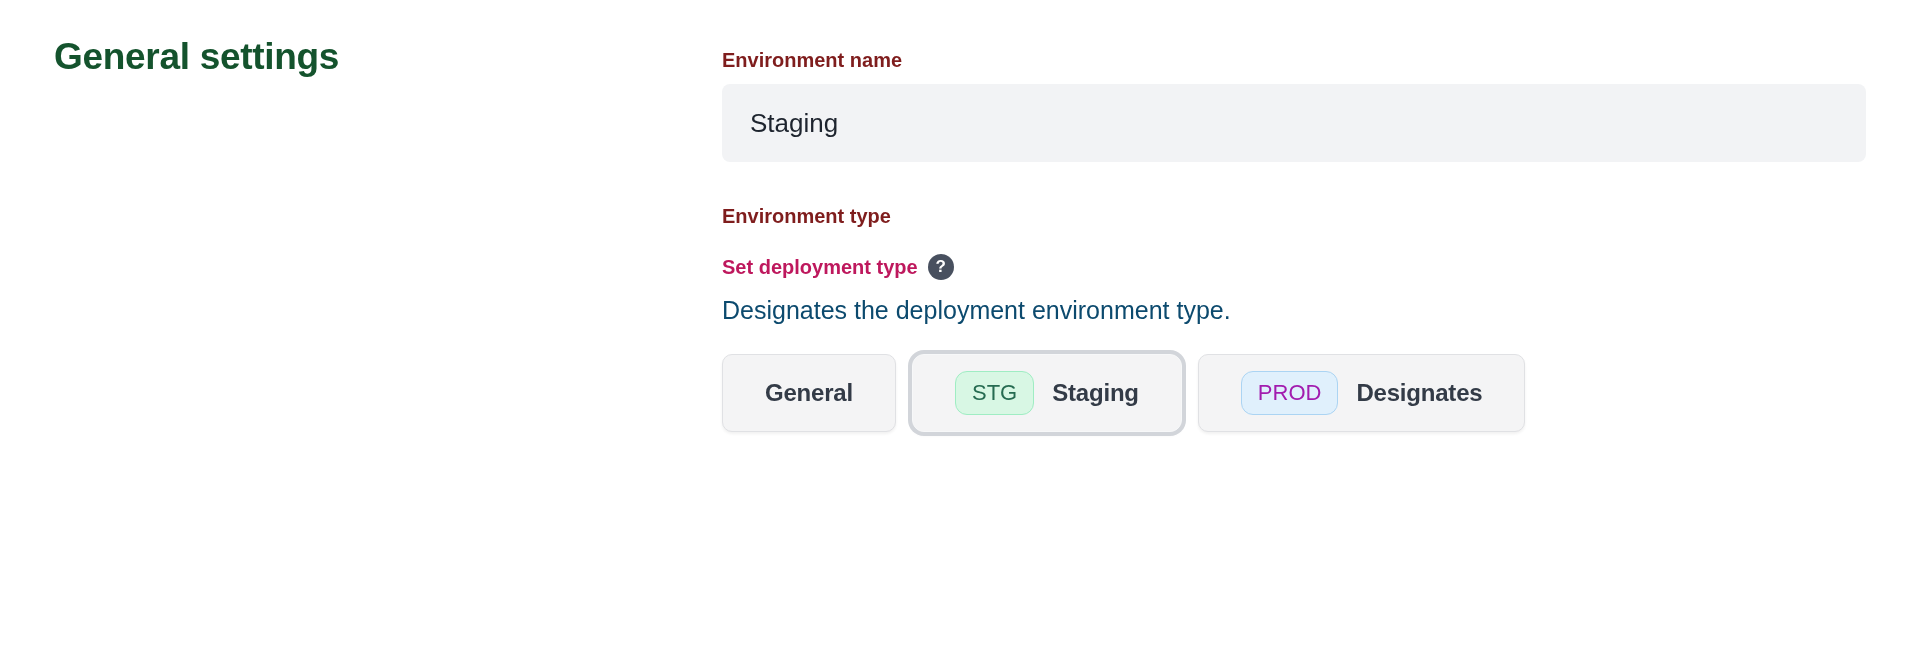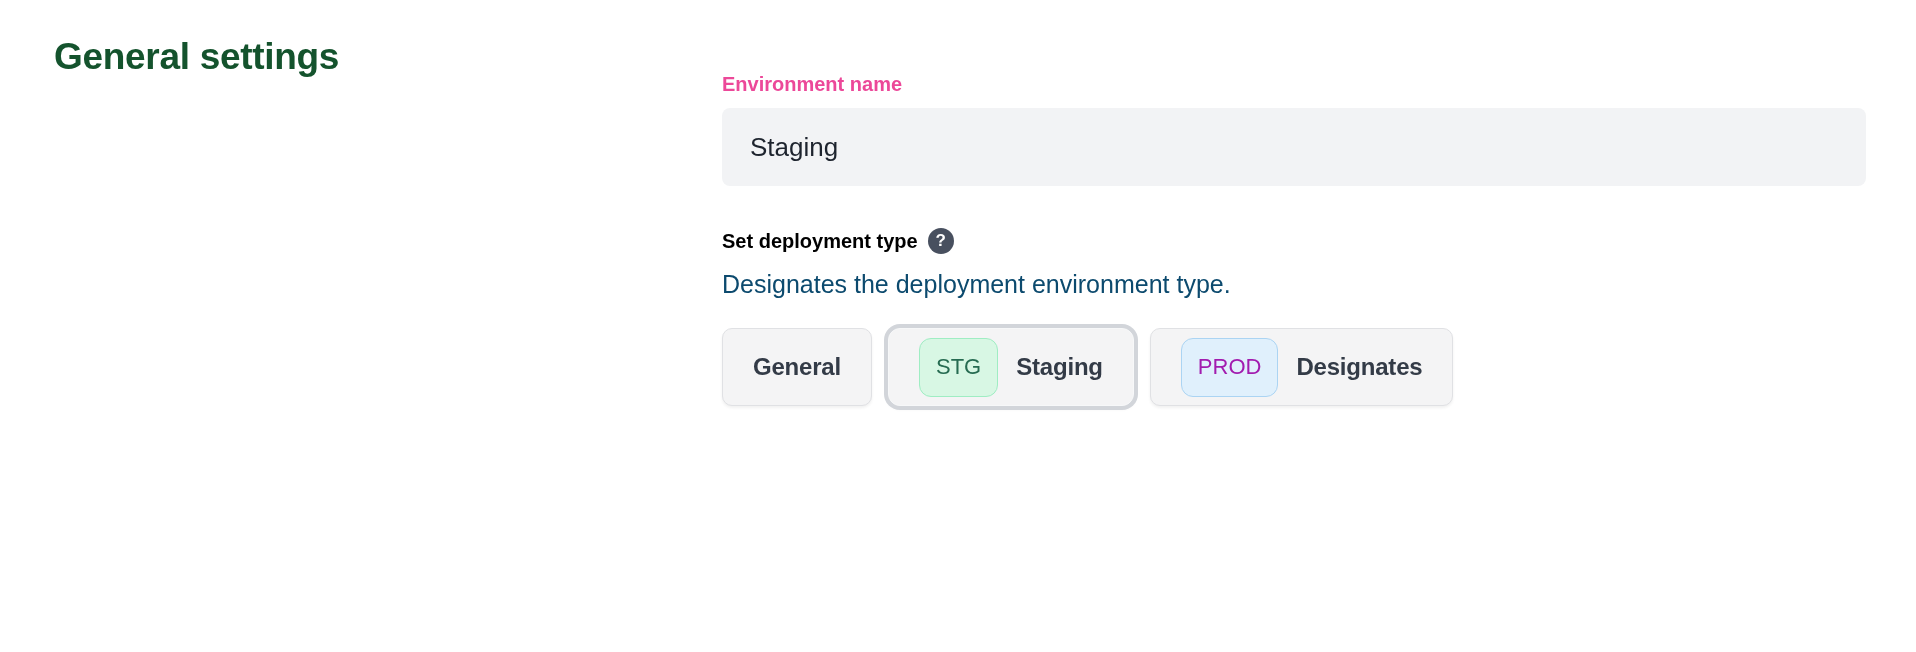--- a/index.html
+++ b/index.html
@@ -23,24 +23,23 @@
   .form-col {
     position: absolute;
     left: 722px; top: 48px;
     width: 1144px;
   }
 
   .field-label {
     display: block;
     font-size: 20px;
     font-weight: 700;
-    color: #ec4899;
+    color: #7f1d1d;
     line-height: 24px;
     margin-bottom: 12px;
-    margin-top: 24px;
   }
 
   .text-input {
     display: block;
     width: 100%;
     height: 78px;
     background: #f2f3f5;
     border: none;
     border-radius: 8px;
     padding: 0 28px;
@@ -62,21 +61,21 @@
 
   .section-label-row {
     margin-top: 26px;
     display: flex;
     align-items: center;
     gap: 10px;
   }
   .section-label {
     font-size: 20px;
     font-weight: 700;
-    color: #000000;
+    color: #be185d;
     line-height: 26px;
   }
   .help-icon {
     width: 26px; height: 26px;
     border-radius: 50%;
     background: #48505f;
     color: #ffffff;
     font-size: 17px;
     font-weight: 700;
     display: inline-flex;
@@ -97,21 +96,21 @@
     margin-top: 24px;
     display: flex;
     align-items: center;
     gap: 16px;
   }
   .type-btn {
     height: 78px;
     display: inline-flex;
     align-items: center;
     gap: 18px;
-    padding: 0 30px;
+    padding: 0 42px;
     background: #f4f4f5;
     border: 1px solid #e0e1e4;
     border-radius: 10px;
     box-shadow: 0 2px 3px rgba(0,0,0,0.06);
     font-family: "Liberation Sans", sans-serif;
     cursor: pointer;
   }
   .type-btn .btn-label {
     font-size: 24px;
     font-weight: 700;
@@ -121,21 +120,21 @@
   .type-btn.selected {
     border: 1px solid #f7f8f9;
     border-radius: 12px;
     box-shadow: 0 0 0 4px #d2d5da, 0 2px 4px rgba(0,0,0,0.10);
   }
 
   .badge {
     display: inline-flex;
     align-items: center;
     justify-content: center;
-    height: 59px;
+    height: 44px;
     padding: 0 16px;
     border-radius: 12px;
     font-size: 22px;
     font-weight: 400;
   }
   .badge-green {
     background: #d8f7e4;
     border: 1px solid #9fedc3;
     color: #266b51;
   }
@@ -153,20 +152,21 @@
   <h1 class="page-title">General settings</h1>
 
   <div class="form-col">
 
     <div class="field">
       <label class="field-label">Environment name</label>
       <input class="text-input" type="text" value="Staging" style="">
     </div>
 
     <div class="field field-env-type">
+      <label class="field-label">Environment type</label>
     </div>
 
     <div class="section-label-row">
       <span class="section-label">Set deployment type</span>
       <span class="help-icon">?</span>
     </div>
 
     <div class="section-desc">Designates the deployment environment type.</div>
 
     <div class="btn-row">

